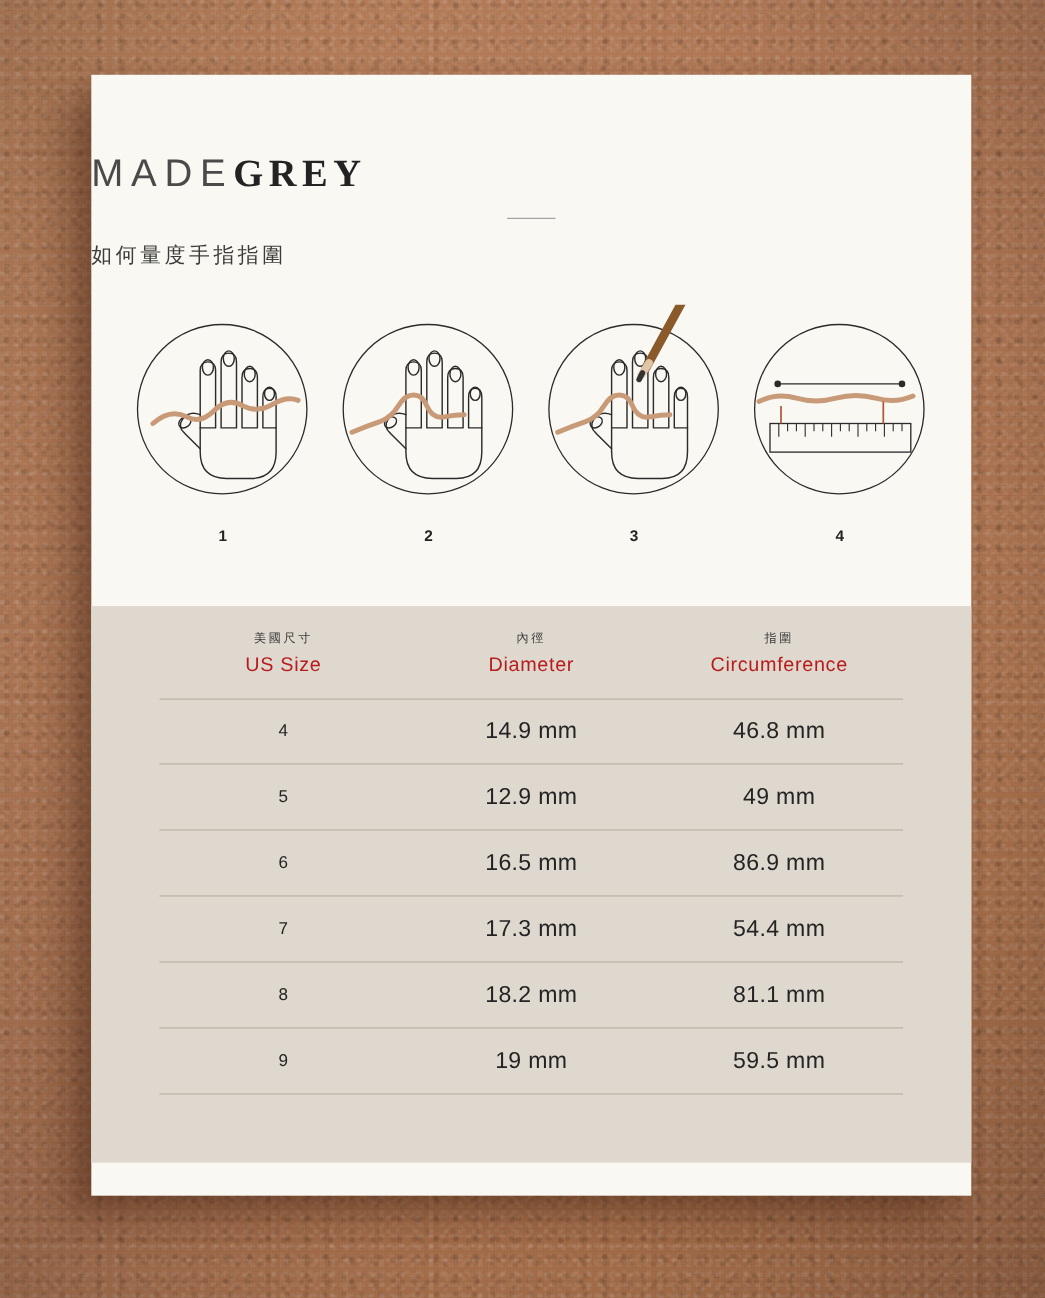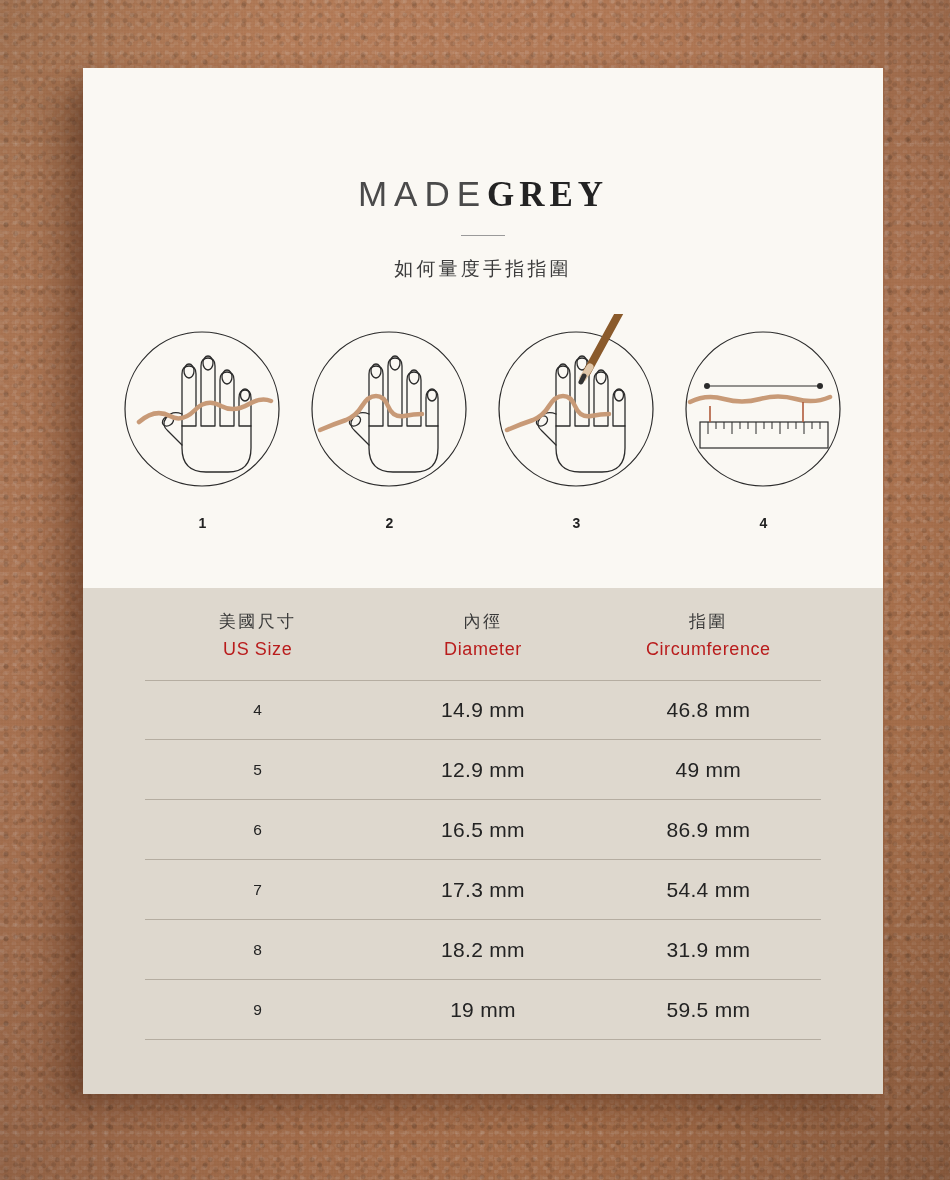--- a/index.html
+++ b/index.html
@@ -52,22 +52,22 @@
     left: 83px;
     top: 68px;
     width: 800px;
     height: 1019px;
     background: #faf8f3;
     box-shadow: -26px 22px 34px rgba(60,28,12,0.38), -6px 6px 14px rgba(60,28,12,0.22);
   }
 
   
   .header {
-    padding-top: 108px;
-    text-align: center;
+    padding-top: 72px;
+    text-align: left;
   }
   .logo {
     font-size: 35px;
     letter-spacing: 7px;
     color: #2f2f2f;
     line-height: 1;
     white-space: nowrap;
   }
   .logo .made {
     font-family: "Liberation Sans", sans-serif;
@@ -129,21 +129,21 @@
   .thead {
     display: flex;
     padding-top: 22px;
     padding-bottom: 20px;
   }
   .th {
     flex: 1;
     text-align: center;
   }
   .th .zh {
-    font-size: 17px;
+    font-size: 11px;
     letter-spacing: 2.4px;
     color: #3a3a3a;
     margin-bottom: 6px;
   }
   .th .en {
     font-size: 18px;
     letter-spacing: 0.6px;
     color: #b91c1c;
   }
   .rows {
@@ -318,21 +318,21 @@
         <div class="cell">86.9 mm</div>
       </div>
       <div class="row">
         <div class="cell size">7</div>
         <div class="cell">17.3 mm</div>
         <div class="cell">54.4 mm</div>
       </div>
       <div class="row">
         <div class="cell size">8</div>
         <div class="cell">18.2 mm</div>
-        <div class="cell">31.9 mm</div>
+        <div class="cell">81.1 mm</div>
       </div>
       <div class="row">
         <div class="cell size">9</div>
         <div class="cell">19   mm</div>
         <div class="cell">59.5 mm</div>
       </div>
     </div>
   </div>
 
 </div>

